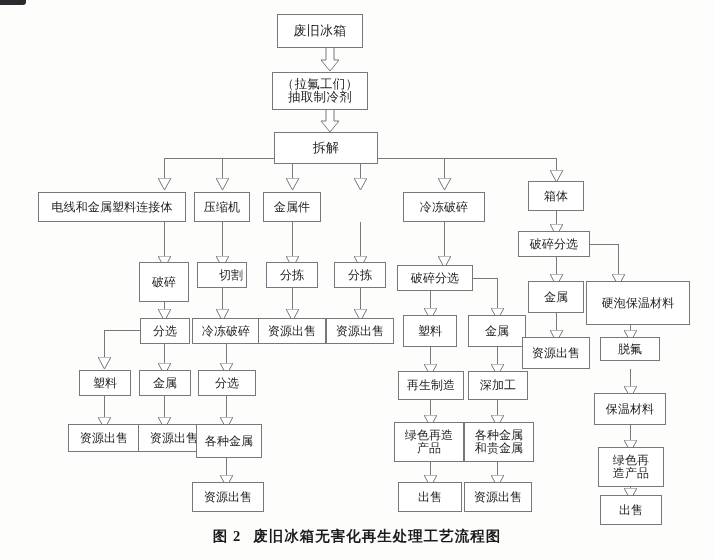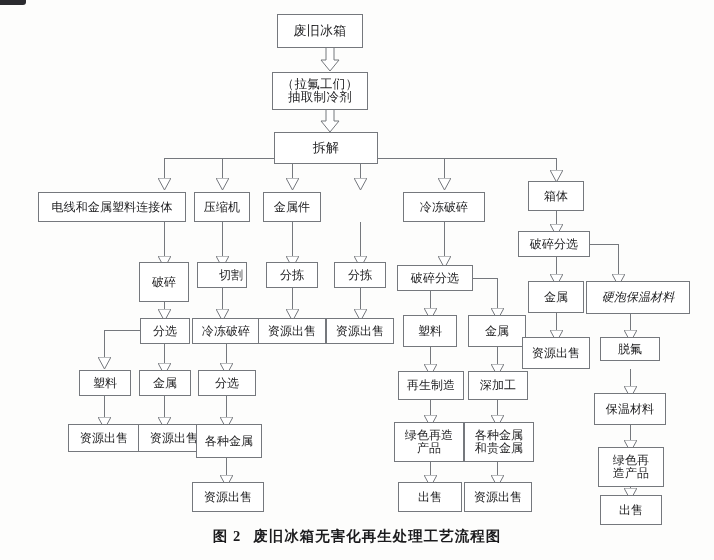--- a/index.html
+++ b/index.html
@@ -302,21 +302,21 @@
   <div class="node small" style="left:397px; top:265px; width:76px; height:26px;">破碎分选</div>
   <div class="node small" style="left:518px; top:231px; width:72px; height:26px;">破碎分选</div>
 
   <div class="node small" style="left:140px; top:318px; width:50px; height:26px;">分选</div>
   <div class="node small" style="left:192px; top:318px; width:68px; height:26px;">冷冻破碎</div>
   <div class="node small" style="left:258px; top:318px; width:68px; height:26px;">资源出售</div>
   <div class="node small" style="left:326px; top:318px; width:68px; height:26px;">资源出售</div>
   <div class="node small" style="left:403px; top:315px; width:54px; height:32px;">塑料</div>
   <div class="node small" style="left:468px; top:315px; width:58px; height:32px;">金属</div>
   <div class="node small" style="left:528px; top:281px; width:56px; height:32px;">金属</div>
-  <div class="node small" style="left:586px; top:281px; width:104px; height:33px;font-style:italic;">硬泡保温材料</div>
+  <div class="node small" style="left:586px; top:281px; width:104px; height:44px;">硬泡保温材料</div>
 
   <div class="node small" style="left:79px; top:370px; width:52px; height:26px;">塑料</div>
   <div class="node small" style="left:139px; top:370px; width:52px; height:26px;">金属</div>
   <div class="node small" style="left:198px; top:370px; width:58px; height:26px;">分选</div>
   <div class="node small" style="left:398px; top:371px; width:66px; height:29px;">再生制造</div>
   <div class="node small" style="left:468px; top:371px; width:60px; height:29px;">深加工</div>
   <div class="node small" style="left:522px; top:337px; width:68px; height:32px;">资源出售</div>
   <div class="node small" style="left:600px; top:337px; width:60px; height:24px;">脱氟</div>
 
   <div class="node small" style="left:68px; top:424px; width:72px; height:28px;">资源出售</div>

